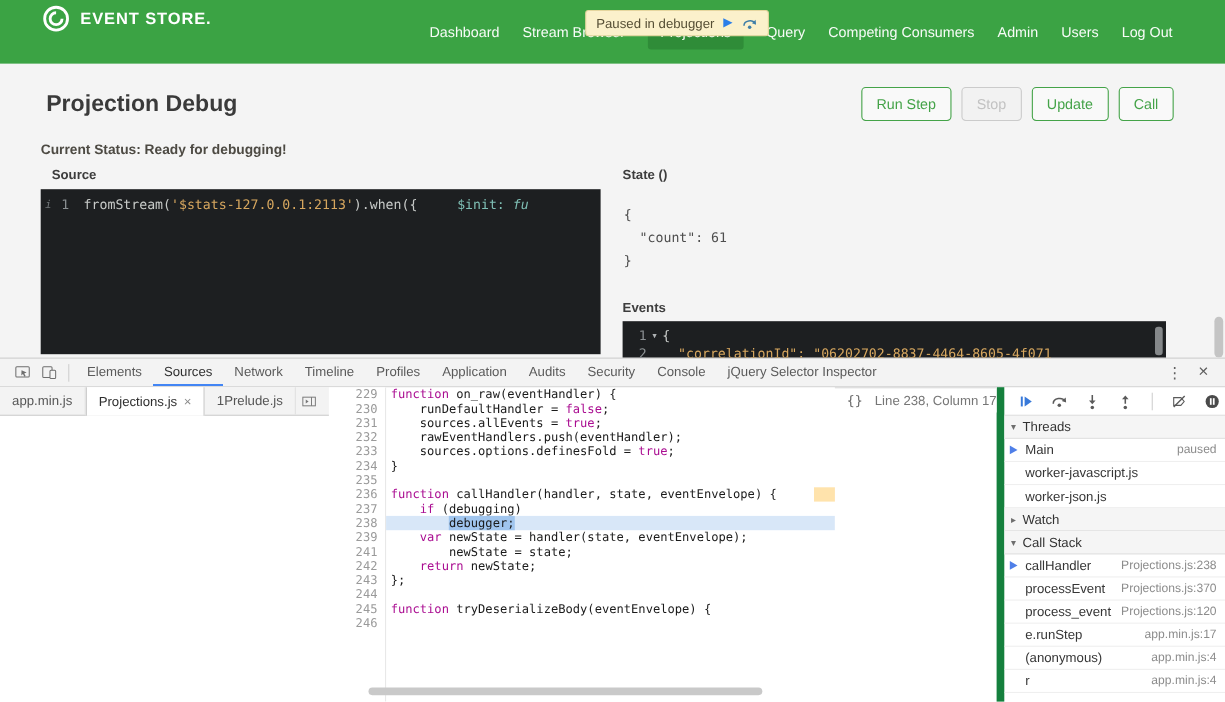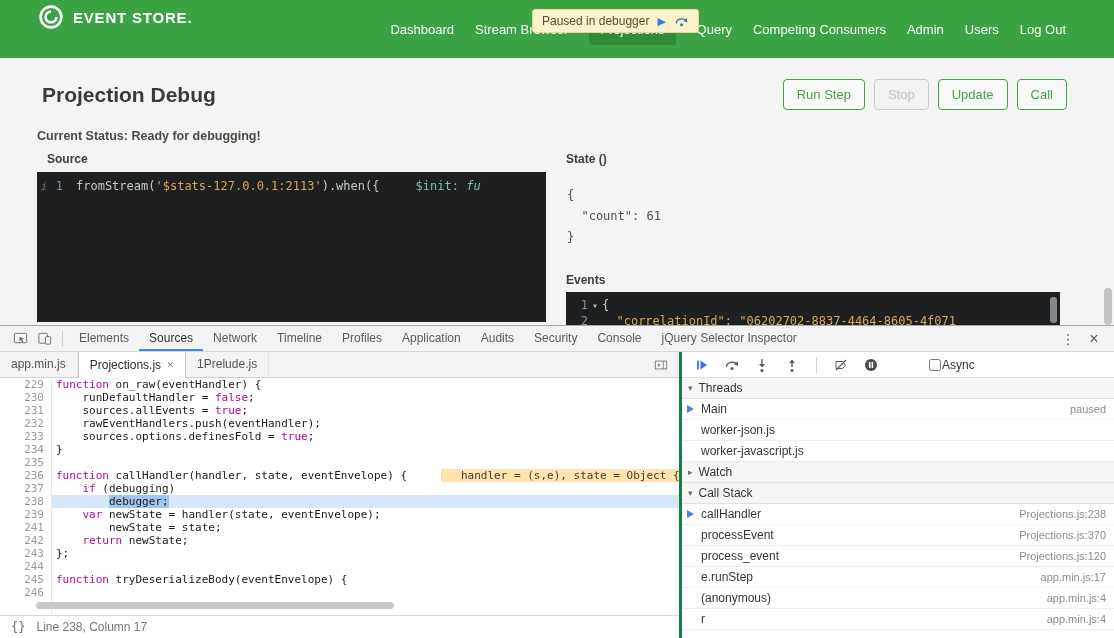--- a/index.html
+++ b/index.html
@@ -59,21 +59,21 @@
   .icon-btn { width: 24px; height: 24px; display: flex; align-items: center; justify-content: center; cursor: pointer; flex: none; }
   .dt-sep { width: 1px; height: 16px; background: #D0D0D0; margin: 0 6px; flex: none; }
   .dt-tabs { display: flex; height: 100%; }
   .dt-tab { padding: 0 10px; line-height: 25px; font-size: 12px; color: #5A5A5A; cursor: pointer; white-space: nowrap; }
   .dt-tab.active { color: #2F2F2F; box-shadow: inset 0 -2px 0 var(--accent-blue, #4285F4); }
   .dt-right { margin-left: auto; display: flex; align-items: center; gap: 2px; }
   .dots { font-size: 14px; color: #5F5F5F; }
   .close-x { font-size: 16px; color: #5F5F5F; }
 
   .dt-body { flex: 1; display: flex; min-height: 0; }
-  .dt-left { width: 682px; flex: none; display: flex; flex-direction: column; border-right: 3px solid #15803d; }
+  .dt-left { width: 913px; flex: none; display: flex; flex-direction: row; border-right: 7px solid #15803d; }
   .file-bar { height: 26px; flex: none; background: #F3F3F3; border-bottom: 1px solid #CFCFCF; display: flex; align-items: stretch; }
   .file-tab { padding: 0 11px; line-height: 25px; font-size: 12px; color: #555; border-right: 1px solid #E2E2E2;
     display: flex; align-items: center; gap: 6px; cursor: pointer; white-space: nowrap; }
   .file-tab.active { background: #fff; color: #2F2F2F; border-left: 1px solid #C9C9C9; border-right: 1px solid #C9C9C9; margin-bottom: -1px; }
   .tab-x { color: #8A8A8A; font-size: 12px; }
   .bar-right { margin-left: auto; display: flex; align-items: center; padding-right: 6px; }
 
   .code-area { flex: 1; position: relative; overflow: hidden;
     font-family: "DejaVu Sans Mono", monospace; font-size: 11px; line-height: 13px; }
   .gutter-bg { position: absolute; left: 0; top: 0; bottom: 0; width: 52px; background: #FFF; border-right: 1px solid #E8E8E8; }
@@ -313,24 +313,24 @@
           <div class="sec-hdr">
             <span class="tri">▾</span>
             <span>Threads</span>
           </div>
           <div class="side-row">
             <span class="exec-marker"></span>
             <span>Main</span>
             <span class="right">paused</span>
           </div>
           <div class="side-row">
+            <span>worker-javascript.js</span>
+          </div>
+          <div class="side-row">
             <span>worker-json.js</span>
-          </div>
-          <div class="side-row">
-            <span>worker-javascript.js</span>
           </div>
           <div class="sec-hdr">
             <span class="tri">▸</span>
             <span>Watch</span>
           </div>
           <div class="sec-hdr">
             <span class="tri">▾</span>
             <span>Call Stack</span>
           </div>
           <div class="side-row">

